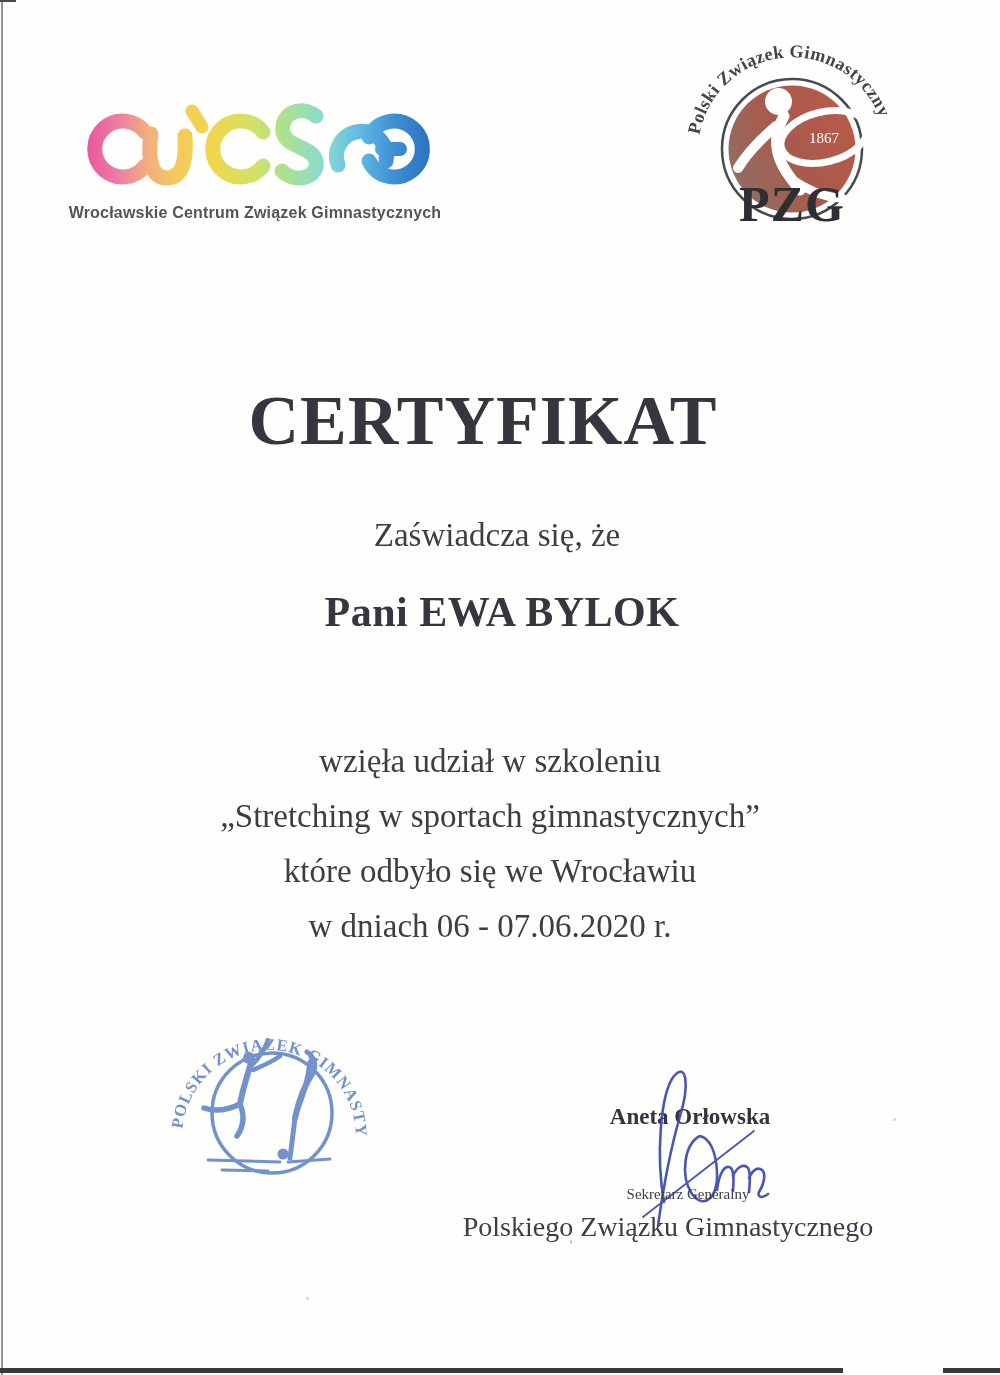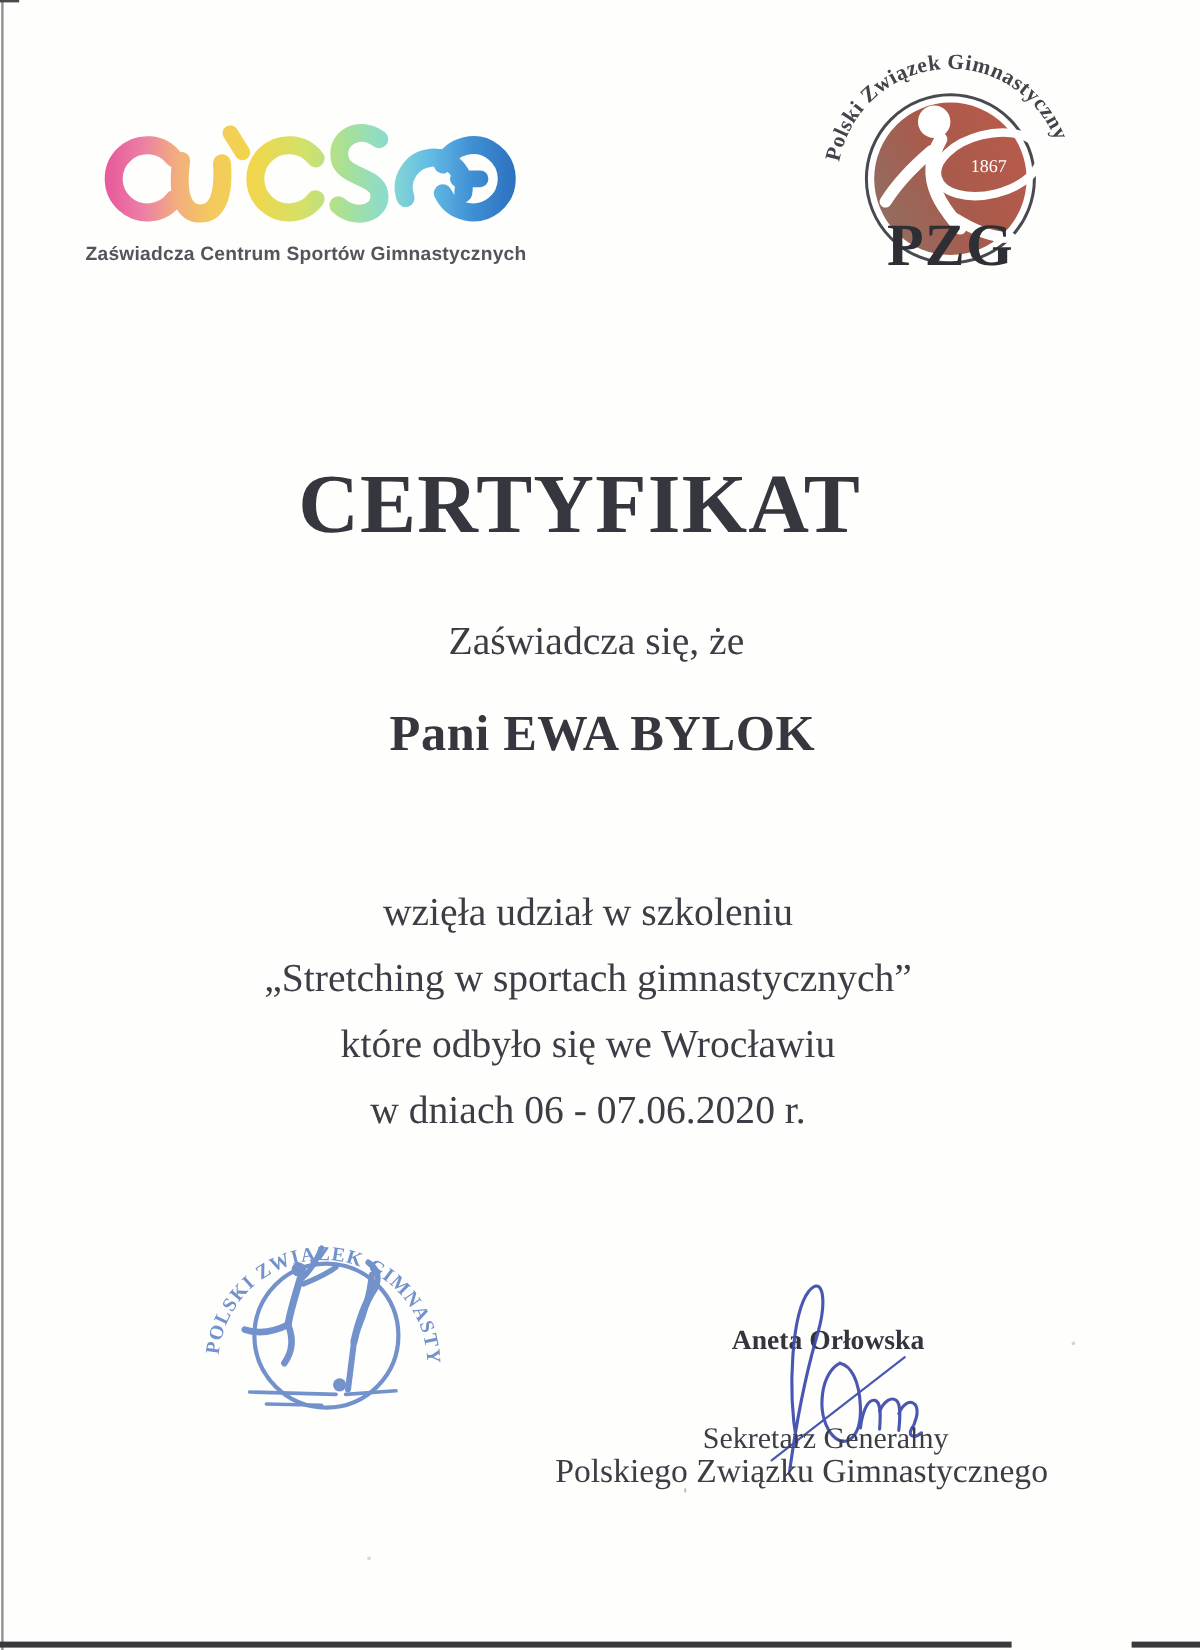--- a/index.html
+++ b/index.html
@@ -31,21 +31,21 @@
     left:68px;top:204px;width:374px;text-align:center;
     font-family:"Liberation Sans", sans-serif;
     font-size:16px;font-weight:bold;color:#54555a;letter-spacing:0.2px;
   }
   .sig-name{
     left:440px;top:1104px;width:500px;text-align:center;
     font-size:23px;font-weight:bold;color:#33343c;
   }
   .sig-role{
     left:438px;top:1186px;width:500px;text-align:center;
-    font-size:25px;color:#3c3d45;
+    font-size:15px;color:#3c3d45;
   }
   .sig-org{
     left:418px;top:1211px;width:500px;text-align:center;
     font-size:28px;color:#3c3d45;
   }
   
   .edge-left{left:1px;top:0;width:1.5px;height:1375px;background:#6e6e6e;opacity:.75;}
   .edge-top{left:0;top:0;width:16px;height:2px;background:#4a4a4a;}
   .edge-bottom-main{left:0;top:1368px;width:843px;height:5px;background:#3a3a3a;}
   .edge-bottom-right{left:943px;top:1368px;width:57px;height:5px;background:#3a3a3a;}
@@ -78,21 +78,21 @@
       <path d="M 61,29 A 28,28 0 1 0 61,63"></path>
       <path d="M 67,31 C 63,60 69,75 83,75 C 97,75 103,60 101,33"></path>
       <path d="M 108,8 L 118,24" stroke-width="13"></path>
       <path d="M 179,29 A 28,28 0 1 0 179,63"></path>
       <path d="M 232,13 C 216,1 196,11 199,29 C 202,45 229,43 232,58 C 235,75 211,81 198,68"></path>
       <path d="M 254,62 A 25,25 0 1 1 302,58"></path>
       <path d="M 285,34 A 28,28 0 1 1 285,58"></path>
       <path d="M 298,46 L 316,46" stroke-width="14"></path>
     </g>
   </svg>
-  <div class="abs wcsg-caption">Zaświadcza Centrum Sportów Gimnastycznych</div>
+  <div class="abs wcsg-caption">Wrocławskie Centrum Związek Gimnastycznych</div>
 
   <svg class="abs" style="left:686px;top:40px;" width="210" height="192" viewBox="0 0 210 192">
     <defs>
       <linearGradient id="pzgg" x1="35" y1="150" x2="180" y2="70" gradientUnits="userSpaceOnUse">
         <stop offset="0" stop-color="#8d7166"></stop>
         <stop offset="0.5" stop-color="#a95a4b"></stop>
         <stop offset="1" stop-color="#bb5a4c"></stop>
       </linearGradient>
       <path id="pzgArc" d="M 13,125 A 94,94 0 1 1 199,125" fill="none"></path>
     </defs>

